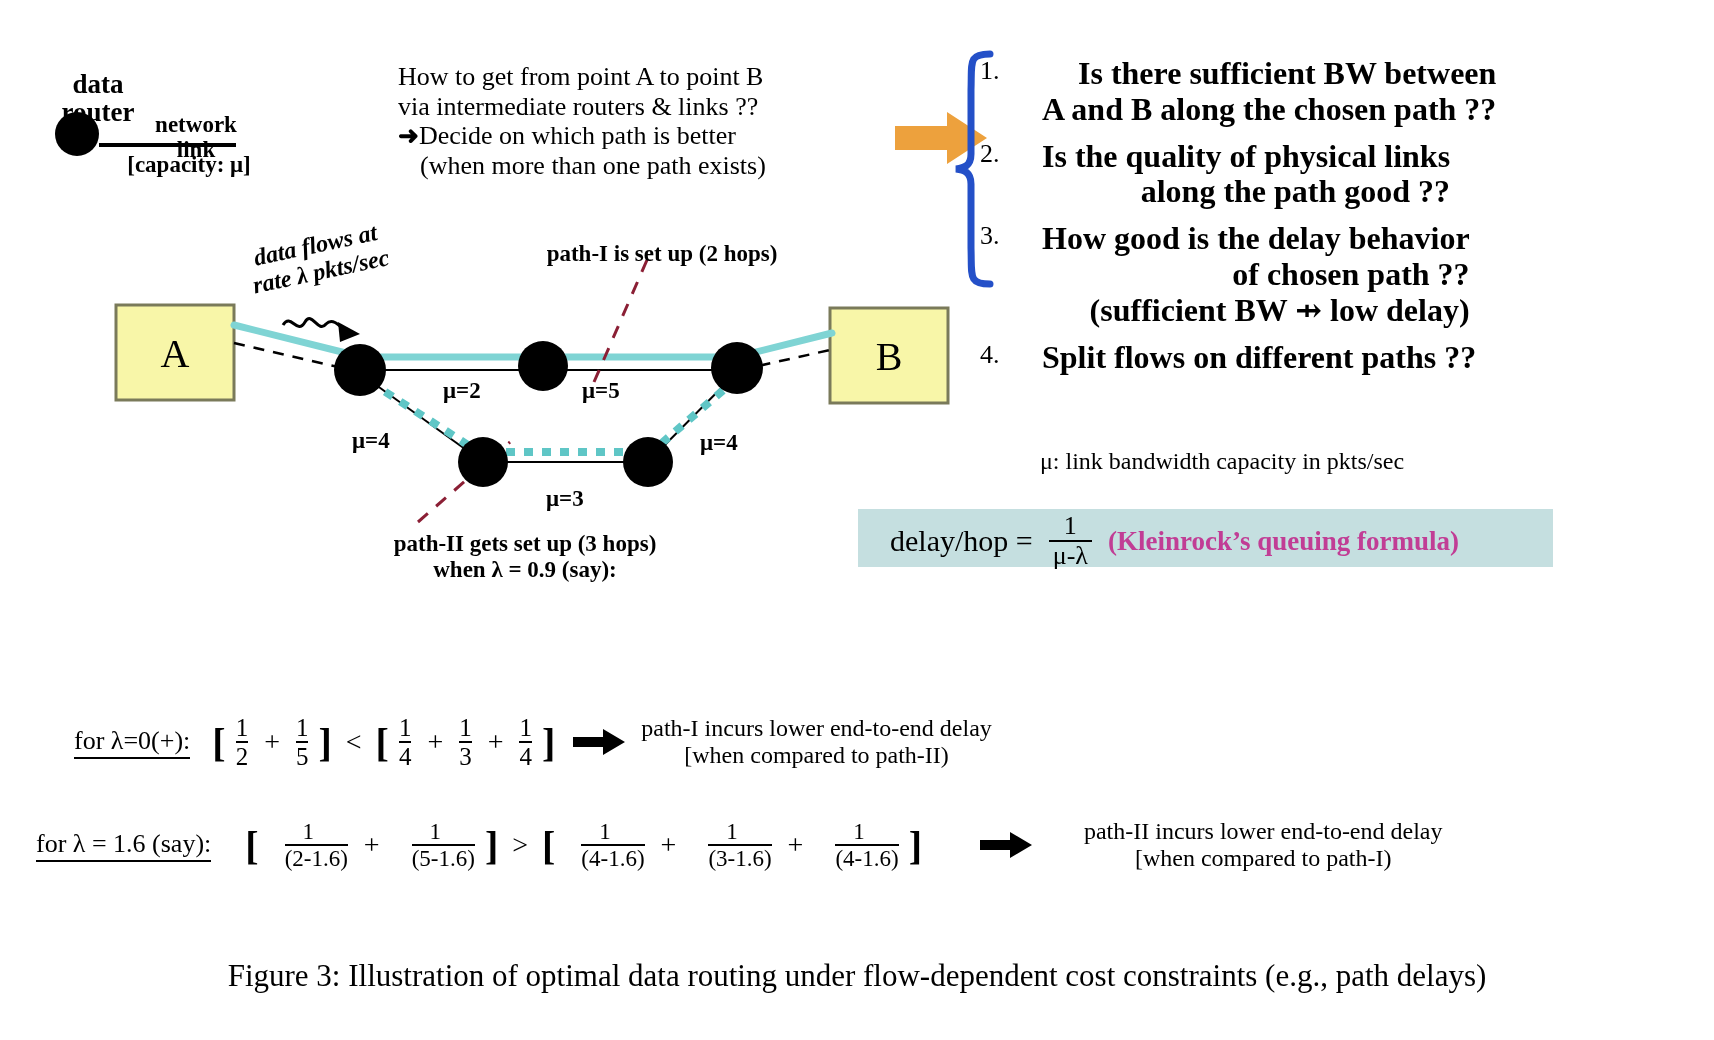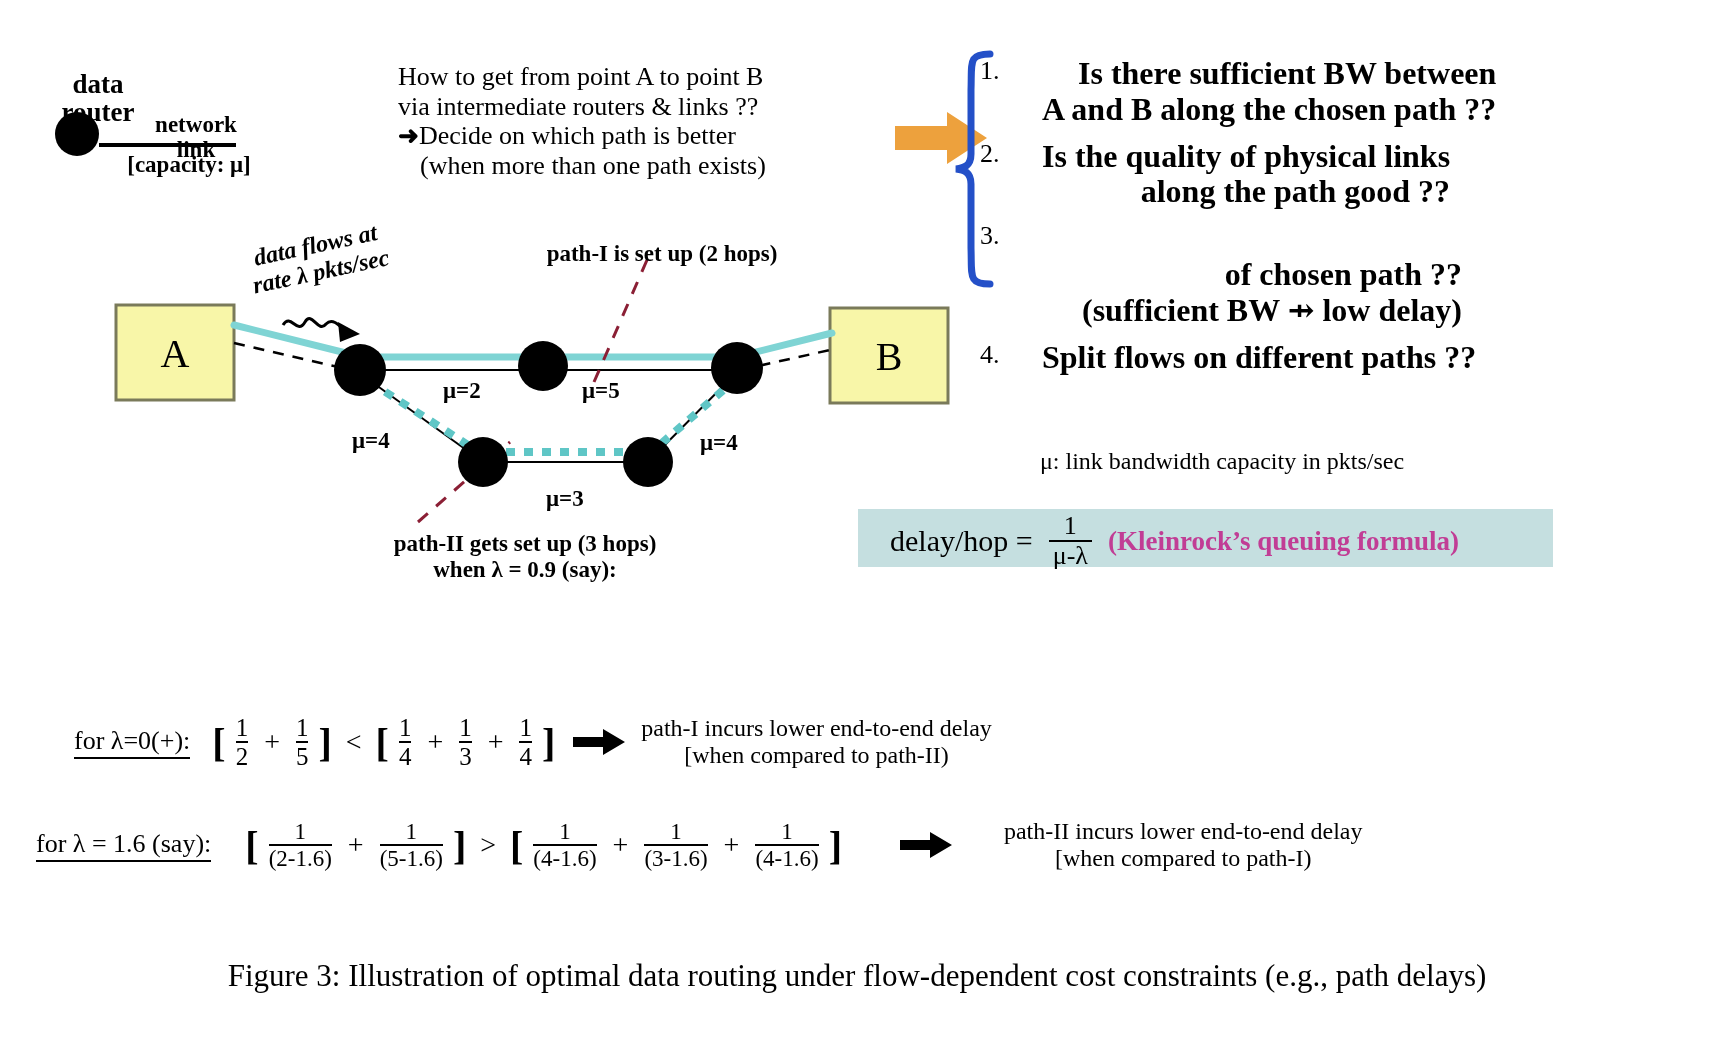--- a/index.html
+++ b/index.html
@@ -128,21 +128,21 @@
   .eq-body { display: flex; align-items: center; font-size: 28px; }
   .brk { font-size: 40px; font-weight: bold; padding: 0 4px; }
   .op { font-size: 28px; padding: 0 10px; }
   .frac2 {
     display: inline-flex; flex-direction: column; align-items: center;
     line-height: 1.0; padding: 0 6px;
   }
   .frac2 .num { font-size: 25px; padding-bottom: 1px; }
   .frac2 .den { font-size: 25px; padding-top: 1px; border-top: 2px solid #000; }
   .frac2.small .num { font-size: 23px; }
-  .frac2.small .den { font-size: 23px; }
+  .frac2.small .den { font-size: 23px; margin-left: 16px; }
   .eq-result {
     font-size: 24px; line-height: 1.14; text-align: center; white-space: nowrap;
   }
   .blk-arrow { padding: 0 14px; }
 
   
   #caption {
     left: 0; top: 958px; width: 1714px; text-align: center;
     font-size: 31px;
   }
@@ -188,21 +188,21 @@
   <div class="num-row">
     <div class="num-idx">2.</div>
     <div class="num-txt">
       <span>Is the quality of physical links</span><br>
       <span>along the path good ??</span>
     </div>
   </div>
   <div class="num-row">
     <div class="num-idx">3.</div>
     <div class="num-txt">
-      <br>
+      <span>How good is the delay behavior</span><br>
       <span>of chosen path ??</span>
       <span class="sub">(sufficient BW ⇸ low delay)</span>
     </div>
   </div>
   <div class="num-row">
     <div class="num-idx">4.</div>
     <div class="num-txt">
       <span>Split flows on different paths ??</span>
     </div>
   </div>

